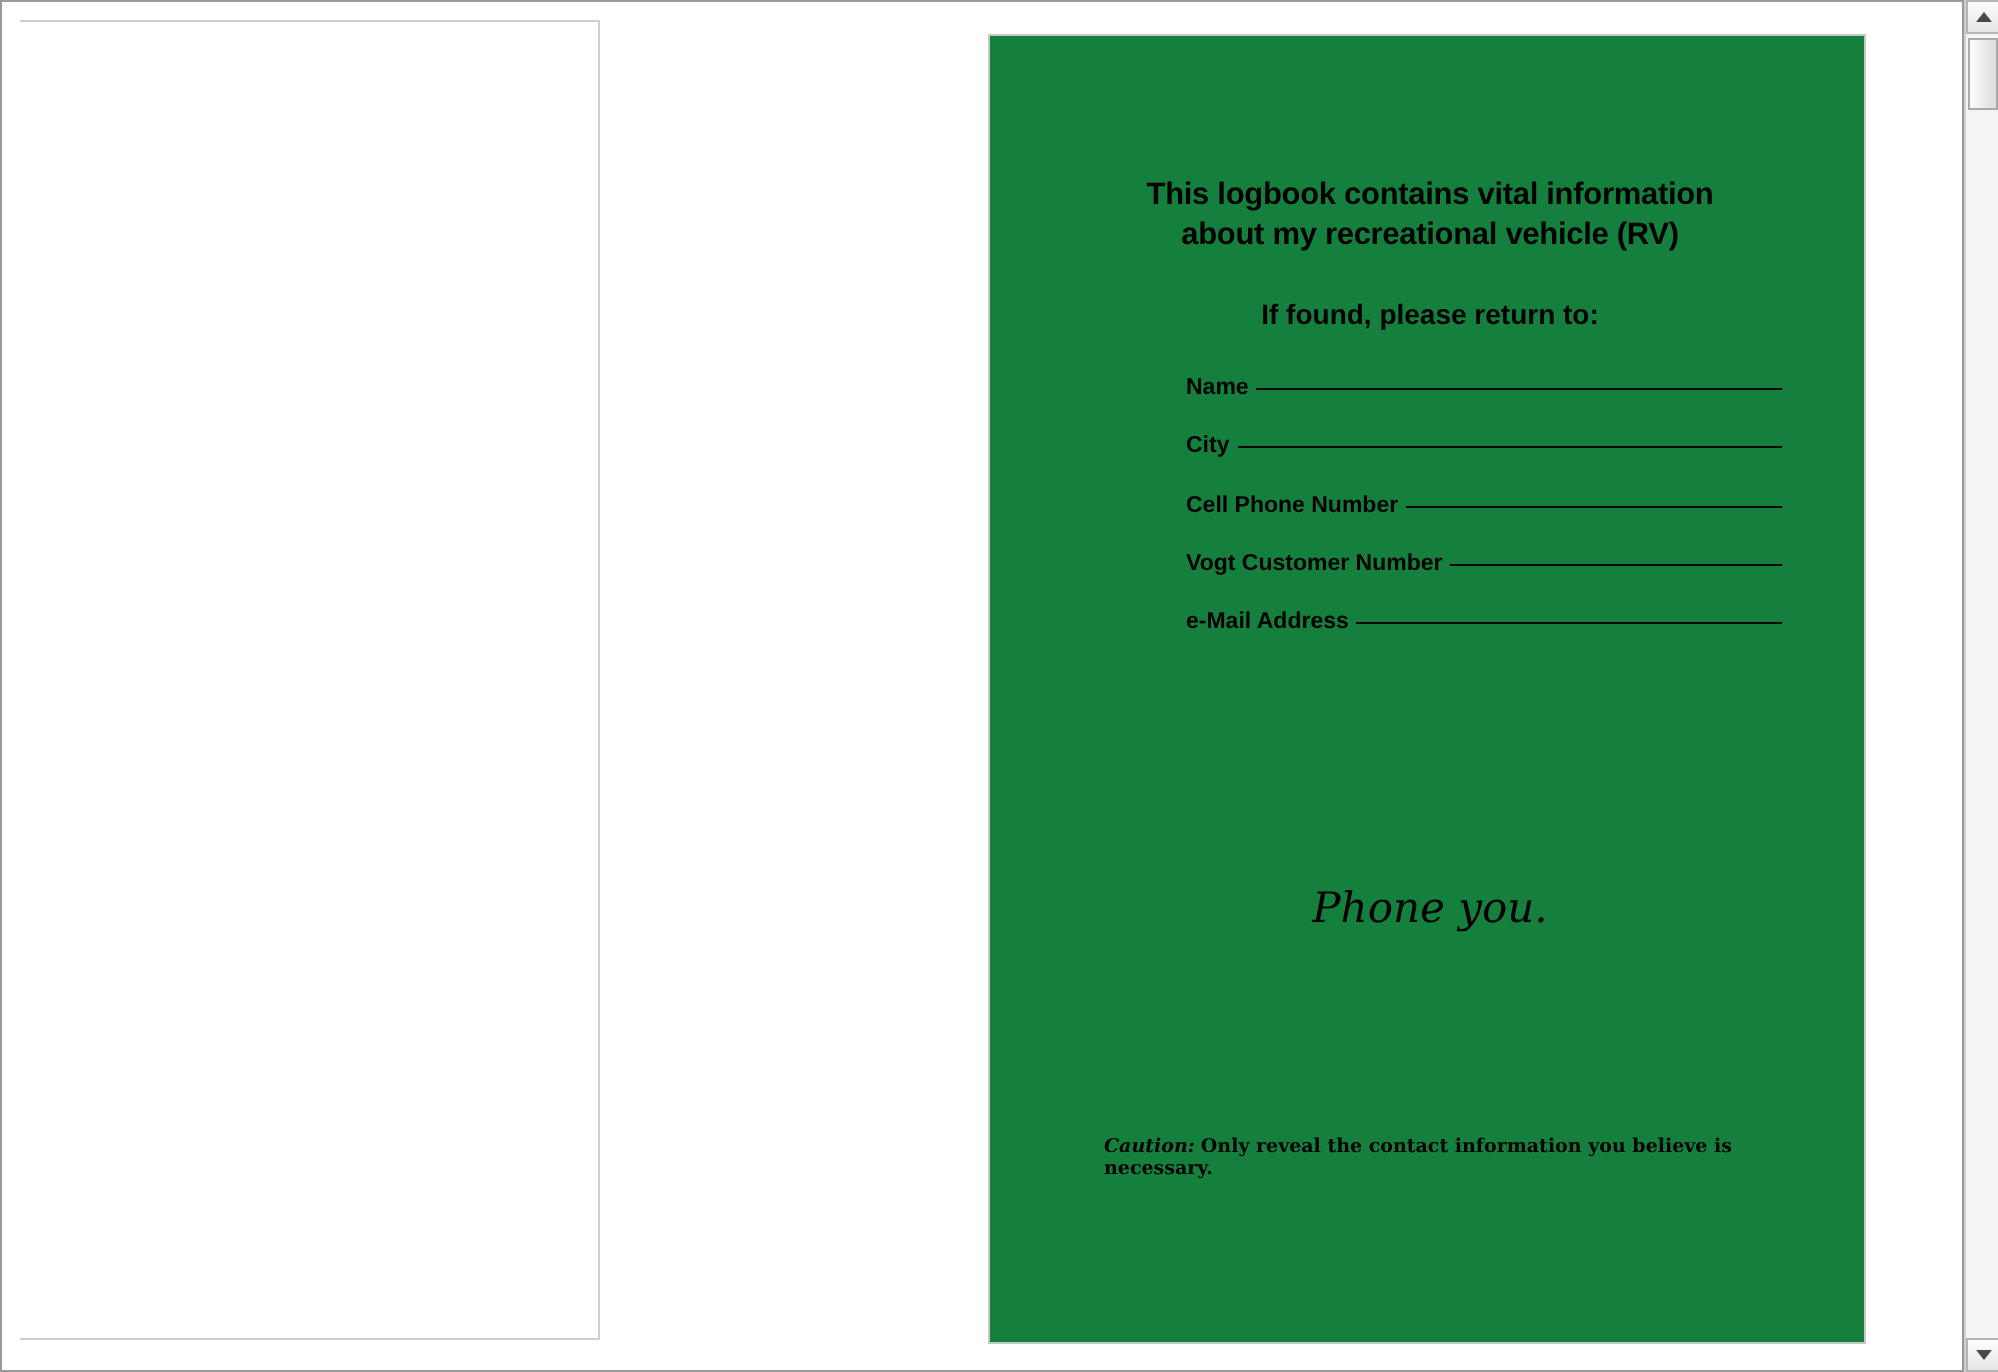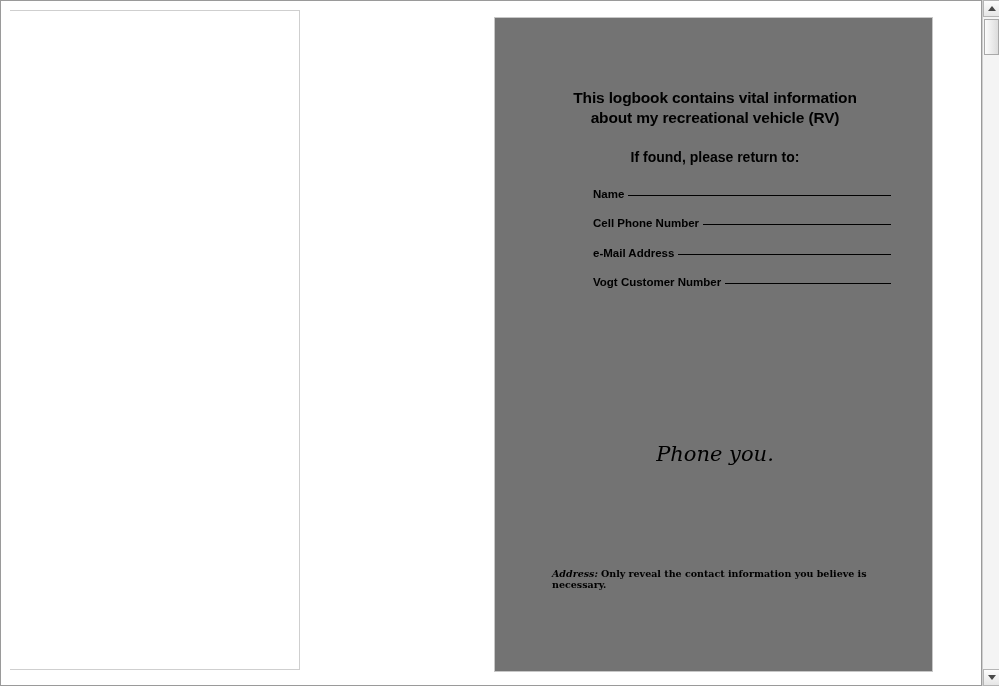--- a/index.html
+++ b/index.html
@@ -101,21 +101,21 @@
     box-sizing: border-box;
   }
 
   
   .page {
     position: absolute;
     left: 493px;
     top: 16px;
     width: 439px;
     height: 655px;
-    background: #737373;
+    background: #15803d;
     border: 1px solid #c7c7c7;
     box-sizing: border-box;
   }
 
   .page-inner {
     position: absolute;
     left: 0;
     top: 0;
     width: 100%;
     height: 100%;
@@ -225,44 +225,48 @@
         <div class="subhead">If found, please return to:</div>
 
         <div class="fields">
 
           <div class="field-row">
             <span class="field-label">Name</span>
             <span class="rule"></span>
           </div>
 
 
+          <div class="field-row">
+            <span class="field-label">City</span>
+            <span class="rule"></span>
+          </div>
 
 
           <div class="field-row">
             <span class="field-label">Cell Phone Number</span>
             <span class="rule"></span>
           </div>
 
 
           <div class="field-row">
+            <span class="field-label">Vogt Customer Number</span>
+            <span class="rule"></span>
+          </div>
+
+          <div class="field-row">
             <span class="field-label">e-Mail Address</span>
             <span class="rule"></span>
           </div>
 
-          <div class="field-row">
-            <span class="field-label">Vogt Customer Number</span>
-            <span class="rule"></span>
-          </div>
-
         </div>
 
         <div class="thanks">Phone you.</div>
 
         <div class="caution">
-          <span class="cw">Address:</span>
+          <span class="cw">Caution:</span>
           <span class="ctext">Only reveal the contact information you believe is necessary.</span>
         </div>
 
       </div>
     </div>
 
   </div>
 
   <div class="scrollbar">
     <div class="scroll-track"></div>

